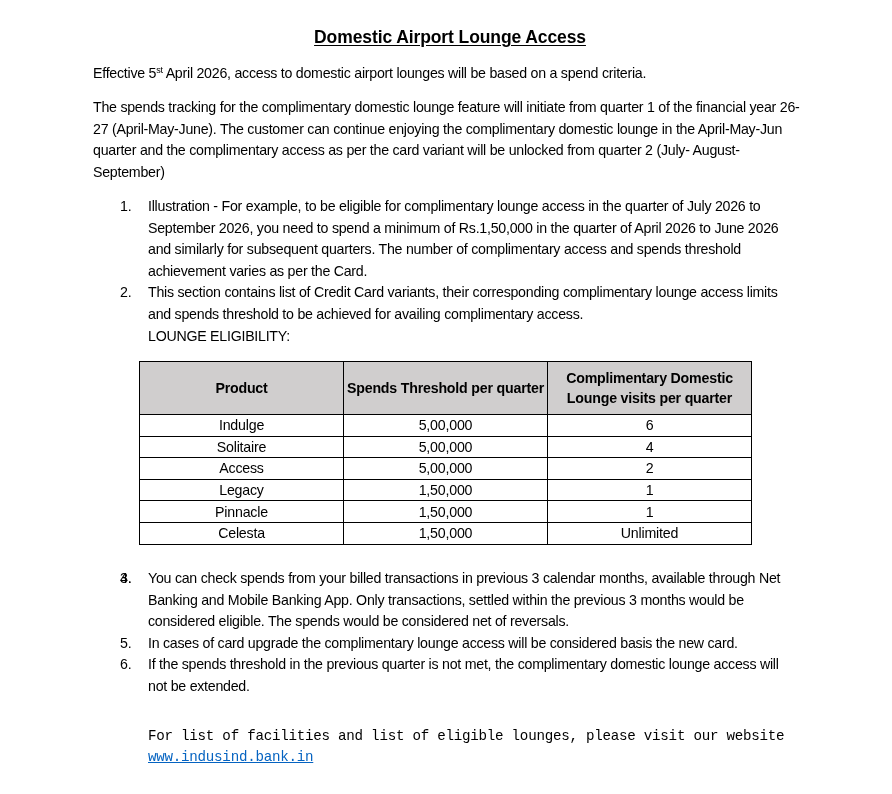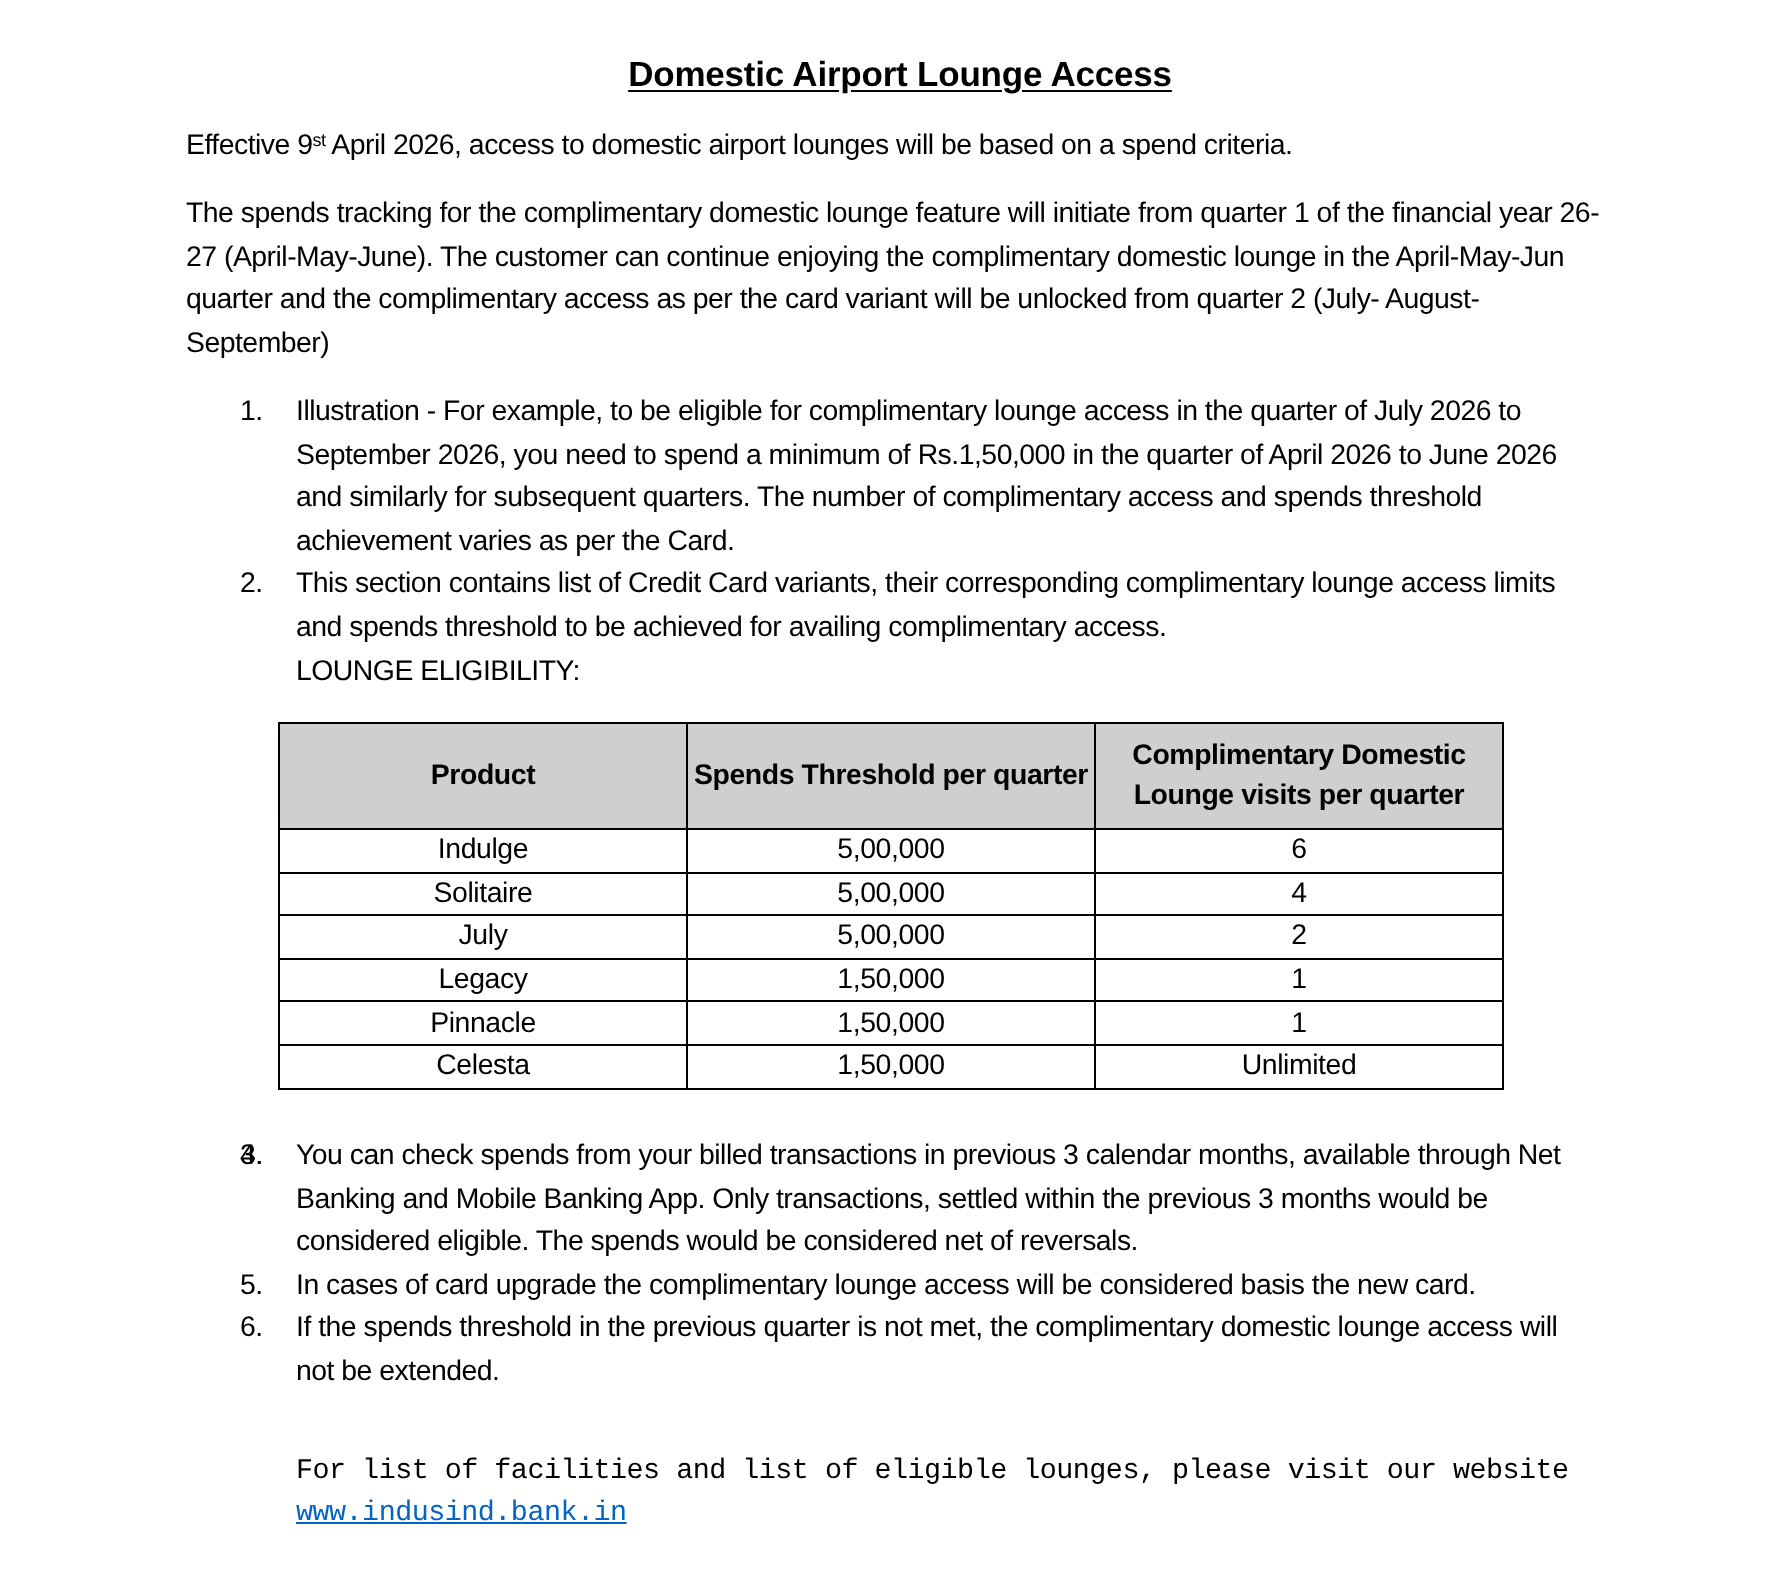--- a/index.html
+++ b/index.html
@@ -110,21 +110,21 @@
       text-decoration: underline;
     }
   </style>
 </head>
 <body>
 
 <div class="page">
 
   <div class="title">Domestic Airport Lounge Access</div>
 
-  <div class="para p1"><span>Effective 9</span><sup>st</sup><span> April 2026, access to domestic airport lounges will be based on a spend criteria.</span></div>
+  <div class="para p1"><span>Effective 5</span><sup>st</sup><span> April 2026, access to domestic airport lounges will be based on a spend criteria.</span></div>
 
   <div class="para p2">The spends tracking for the complimentary domestic lounge feature will initiate from quarter 1 of the financial year 26-27 (April-May-June). The customer can continue enjoying the complimentary domestic lounge in the April-May-Jun quarter and the complimentary access as per the card variant will be unlocked from quarter 2 (July- August-September)</div>
 
   <div class="list list-a">
     <div class="item">
       <span class="num">1.</span>
       <span>Illustration - For example, to be eligible for complimentary lounge access in the quarter of July 2026 to September 2026, you need to spend a minimum of Rs.1,50,000 in the quarter of April 2026 to June 2026 and similarly for subsequent quarters. The number of complimentary access and spends threshold achievement varies as per the Card.</span>
     </div>
     <div class="item">
       <span class="num">2.</span>
@@ -147,21 +147,21 @@
           <td>Indulge</td>
           <td>5,00,000</td>
           <td>6</td>
         </tr>
         <tr>
           <td>Solitaire</td>
           <td>5,00,000</td>
           <td>4</td>
         </tr>
         <tr>
-          <td>July</td>
+          <td>Access</td>
           <td>5,00,000</td>
           <td>2</td>
         </tr>
         <tr>
           <td>Legacy</td>
           <td>1,50,000</td>
           <td>1</td>
         </tr>
         <tr>
           <td>Pinnacle</td>

